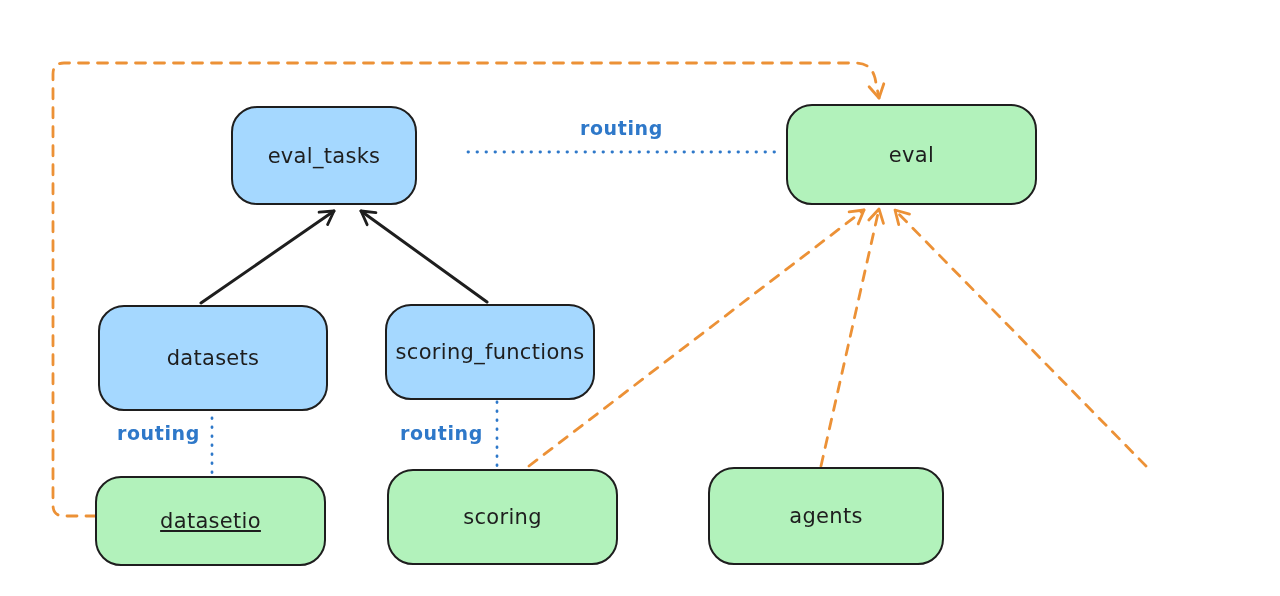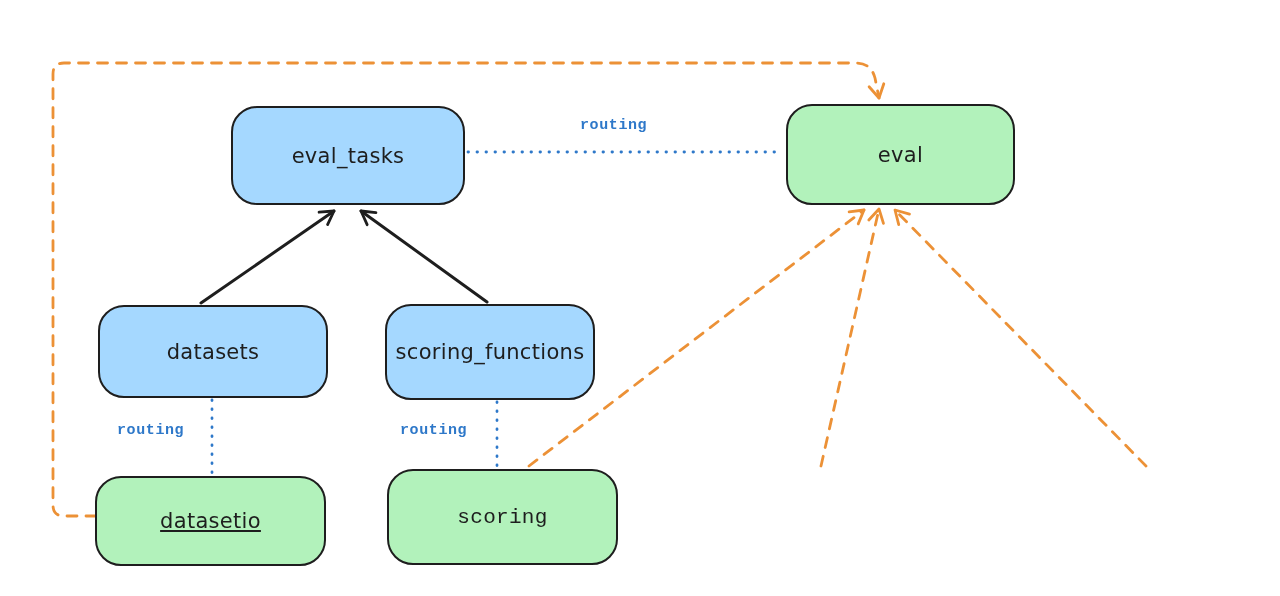--- a/index.html
+++ b/index.html
@@ -33,25 +33,24 @@
     font-size: 21px;
     letter-spacing: 0.3px;
     color: var(--node-stroke);
   }
   .node.blue  { background: var(--blue-node-fill); }
   .node.green { background: var(--green-node-fill); }
 
   .edge-label {
     position: absolute;
     color: var(--routing-line-blue);
-    font-size: 15px;
+    font-size: 19px;
     font-weight: 600;
     letter-spacing: 0.6px;
     white-space: nowrap;
-    font-family: Liberation Mono, monospace;
   }
 
   .dotted-blue {
     stroke: var(--routing-line-blue);
     stroke-width: 2.8;
     stroke-dasharray: 0.5 8.5;
     stroke-linecap: round;
     fill: none;
   }
   .solid-black {
@@ -91,43 +90,46 @@
 
     <line class="solid-black" x1="201" y1="303" x2="334" y2="211" marker-end="url(#arrow-black)"></line>
     <line class="solid-black" x1="487" y1="302" x2="361" y2="211" marker-end="url(#arrow-black)"></line>
 
     <path class="dashed-orange" d="M 96 516 L 64 516 Q 53 516 53 505 L 53 74 Q 53 63 64 63 L 856 63 Q 871 63 875 78 L 879 98" marker-end="url(#arrow-orange)"></path>
     <line class="dashed-orange" x1="529" y1="466" x2="864" y2="210" marker-end="url(#arrow-orange)"></line>
     <line class="dashed-orange" x1="821" y1="466" x2="879" y2="209" marker-end="url(#arrow-orange)"></line>
     <line class="dashed-orange" x1="1146" y1="466" x2="895" y2="210" marker-end="url(#arrow-orange)"></line>
   </svg>
 
-  <div class="node blue" style="left:231px; top:106px; width:234px; height:99px;">
+  <div class="node blue" style="left:231px; top:106px; width:186px; height:99px;">
     <span>eval_tasks</span>
   </div>
 
-  <div class="node green" style="left:786px; top:104px; width:229px; height:101px;">
+  <div class="node green" style="left:786px; top:104px; width:251px; height:101px;">
     <span>eval</span>
   </div>
 
-  <div class="node blue" style="left:98px; top:305px; width:230px; height:93px;">
+  <div class="node blue" style="left:98px; top:305px; width:230px; height:106px;">
     <span>datasets</span>
   </div>
 
   <div class="node blue" style="left:385px; top:304px; width:210px; height:96px;">
     <span>scoring_functions</span>
   </div>
 
   <div class="node green" style="left:95px; top:476px; width:231px; height:90px;text-decoration:underline;">
     <span>datasetio</span>
   </div>
 
-  <div class="node green" style="left:387px; top:469px; width:231px; height:96px;font-family:Liberation Mono, monospace;">
+  <div class="node green" style="left:387px; top:469px; width:231px; height:96px;">
     <span>scoring</span>
   </div>
 
+  <div class="node green" style="left:708px; top:467px; width:236px; height:98px;">
+    <span>agents</span>
+  </div>
 
 
   <div class="edge-label" style="left:580px; top:117px;">routing</div>
   <div class="edge-label" style="left:117px; top:422px;">routing</div>
   <div class="edge-label" style="left:400px; top:422px;">routing</div>
 
 </div>
 
 </body></html>

